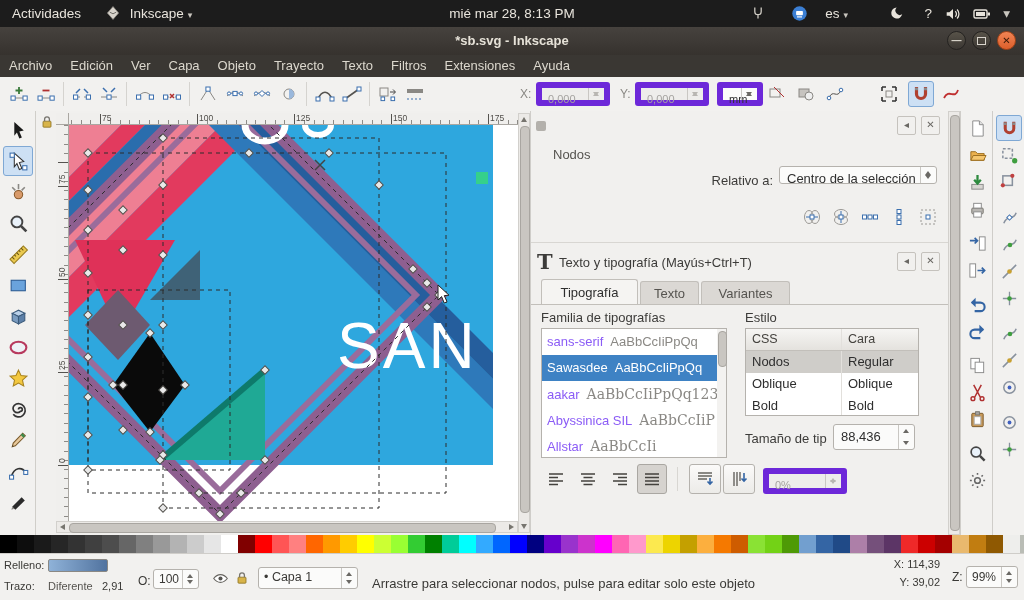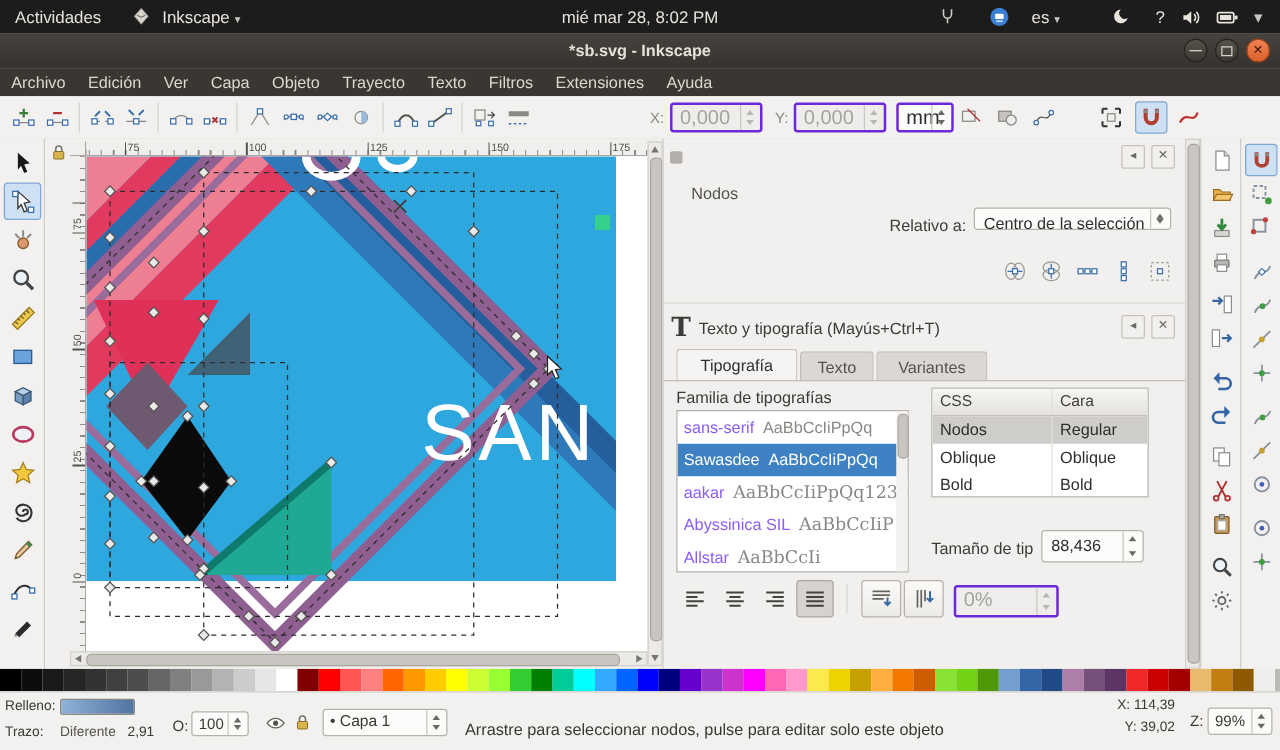--- a/index.html
+++ b/index.html
@@ -32,21 +32,21 @@
 
   
   .toolbar{left:0;top:77px;width:1024px;height:34px;background:#f2f1ef;border-bottom:1px solid #cfcdc9;}
   .tbtn{position:absolute;top:4px;width:26px;height:26px;border-radius:3px;box-sizing:border-box;
     display:flex;align-items:center;justify-content:center;}
   .tbtn .ic{width:20px;height:20px;}
   .tbtn.active{background:#cde0f4;border:1px solid #7fa8d4;}
   .sep-v{position:absolute;top:5px;width:1px;height:24px;background:#d5d3cf;}
   .flabel{position:absolute;top:10px;font-size:12px;color:#8a8884;}
   .field{position:absolute;top:5px;height:24px;box-sizing:border-box;background:#fbfbfa;
-    border:2px solid #6d28d9;border-radius:3px;font-size:16px;}
+    border:6px solid #6d28d9;border-radius:3px;font-size:11px;}
   .field .val{position:absolute;left:6px;right:18px;top:0;line-height:22px;}
   .field.disabled{background:#eeedeb;color:#a5a3a0;}
   .stepper{position:absolute;right:0;top:0;bottom:0;width:15px;border-left:1px solid #c9c7c3;}
   .stepper:before,.stepper:after{content:'';position:absolute;left:4px;border-left:3.5px solid transparent;border-right:3.5px solid transparent;}
   .stepper:before{top:4px;border-bottom:4px solid #6a6864;}
   .stepper:after{bottom:4px;border-top:4px solid #6a6864;}
   .field.disabled .stepper:before{border-bottom-color:#b8b6b2;}
   .field.disabled .stepper:after{border-top-color:#b8b6b2;}
 
   
@@ -131,21 +131,21 @@
 
   <div class="abs gnome-bar">
     <span class="item" style="left:12px">Actividades</span>
     <span class="item" style="left:105px">
       <i class="ic" style="width:16px;height:16px;vertical-align:-3px"><svg viewBox="0 0 20 20">
             <path d="M10 2l7 8-7 8-7-8z" fill="#d8d4cc" stroke="#8a8680"></path>
             <path d="M6 9l4 2 4-2" fill="none" stroke="#55534f"></path>
           </svg></i>
       <span style="margin-left:5px">Inkscape</span><span class="caret">▾</span>
     </span>
-    <span class="item" style="left:0;right:0;text-align:center">mié mar 28,  8:02 PM</span>
+    <span class="item" style="left:0;right:0;text-align:center">mié mar 28,  8:13 PM</span>
     <span class="item" style="right:258px"><i class="ic" style="width:16px;height:16px;margin-top:5px"><svg viewBox="0 0 20 20">
             <path d="M6 3v5a4 4 0 0 0 8 0V3M10 12v5" stroke="#d0ccc4" stroke-width="1.6" fill="none"></path>
           </svg></i></span>
     <span class="item" style="right:216px"><i class="ic" style="width:17px;height:17px;margin-top:5px"><svg viewBox="0 0 20 20">
             <circle cx="10" cy="10" r="8.5" fill="#3b7fd4"></circle>
             <rect x="6" y="7" width="8" height="5" rx="1" fill="#fff"></rect>
             <path d="M7 14h6" stroke="#fff" stroke-width="1.4"></path>
           </svg></i></span>
     <span class="item" style="right:176px"><span>es</span><span class="caret">▾</span></span>
     <span class="item" style="right:118px"><i class="ic" style="width:17px;height:17px;margin-top:5px"><svg viewBox="0 0 20 20">
@@ -684,21 +684,21 @@
           <div class="fontrow sel"><span class="fname">Sawasdee</span><span class="fprev">AaBbCcIiPpQq</span></div>
           <div class="fontrow serif"><span class="fname">aakar</span><span class="fprev">AaBbCcIiPpQq12369</span></div>
           <div class="fontrow serif"><span class="fname">Abyssinica SIL</span><span class="fprev">AaBbCcIiP</span></div>
           <div class="fontrow serif"><span class="fname">Allstar</span><span class="fprev">AaBbCcIi</span></div>
         </div>
       <div class="abs scroll" style="left:186px;top:218px;width:9px;height:128px;border:none;background:#f3f2f0">
         <div class="thumb" style="left:1px;top:2px;width:7px;height:34px"></div>
       </div>
 
       <div class="plabel" style="left:214px;top:199px">Estilo</div>
-      <div class="styletable" style="left:214px;top:199px;width:174px;height:88px">
+      <div class="styletable" style="left:214px;top:217px;width:174px;height:88px">
         <div class="sth">
           <div class="stc1">CSS</div>
           <div>Cara</div>
         </div>
         <div>
             <div class="strow sel">
               <div class="stc1">Nodos</div>
               <div>Regular</div>
             </div>
             <div class="strow">

